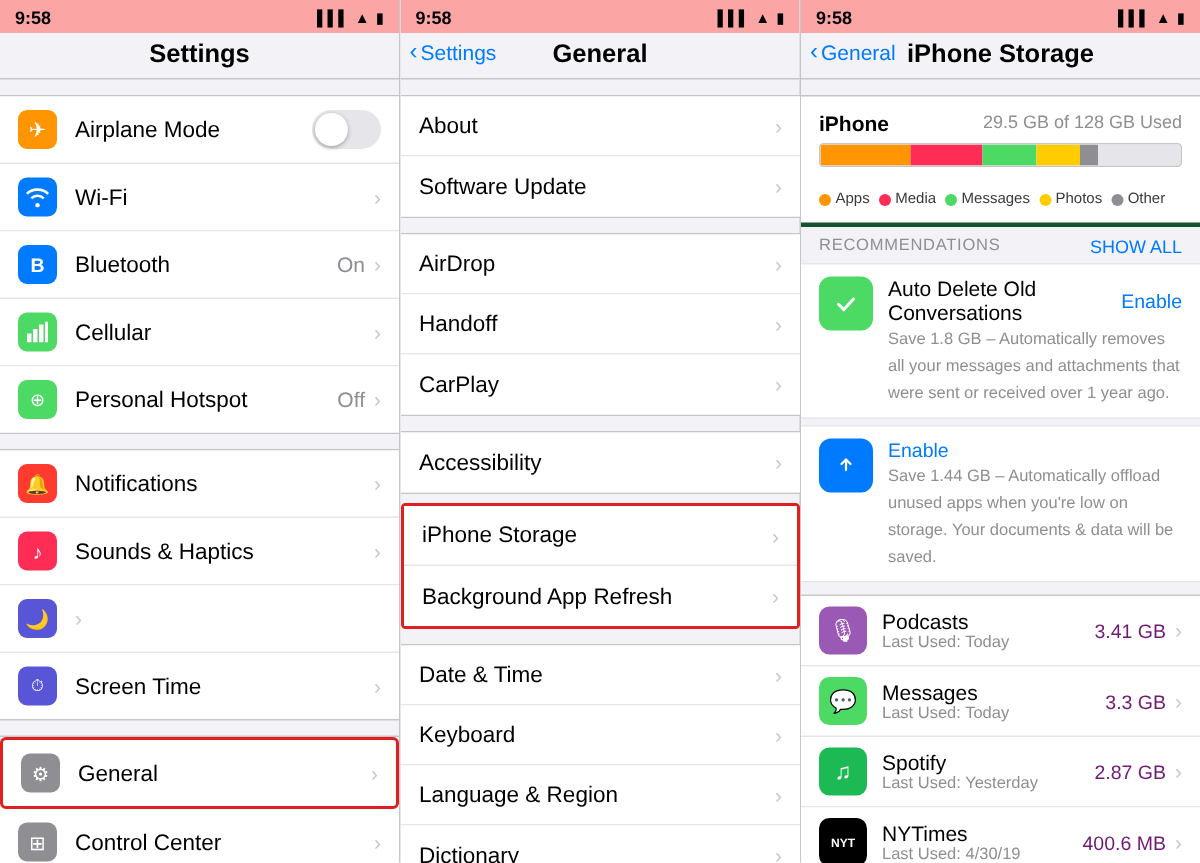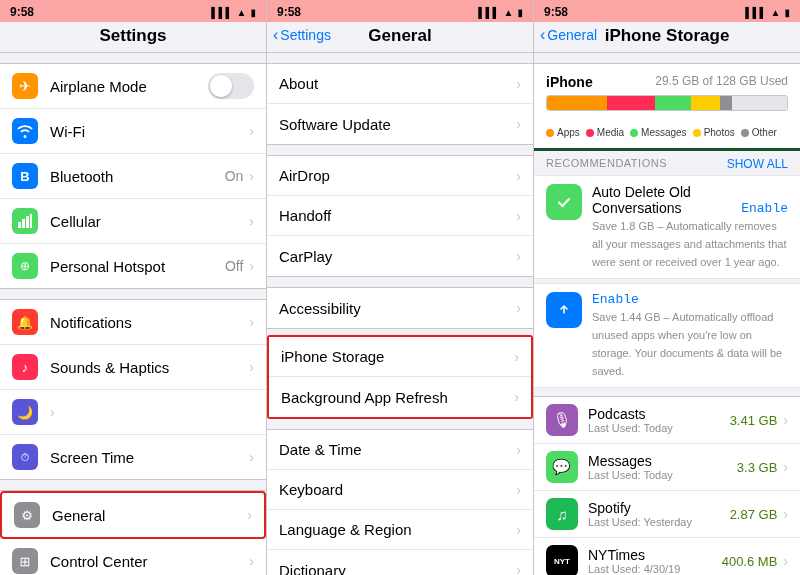--- a/index.html
+++ b/index.html
@@ -255,33 +255,32 @@
       display: flex;
       align-items: center;
       justify-content: center;
     }
 
     .rec-content { flex: 1; }
 
     .rec-row {
       display: flex;
       justify-content: space-between;
-      align-items: flex-end;
+      align-items: center;
     }
 
     .rec-name {
       font-size: 14px;
       font-weight: 500;
       color: #000;
     }
 
     .rec-enable {
       font-size: 13px;
       color: #007aff;
-      font-family: Liberation Mono, monospace;
     }
 
     .rec-desc {
       font-size: 11px;
       color: #8e8e93;
       margin-top: 2px;
       line-height: 1.3;
     }
 
     
@@ -313,21 +312,21 @@
       font-weight: 400;
     }
 
     .app-used {
       font-size: 11px;
       color: #8e8e93;
     }
 
     .app-size {
       font-size: 13px;
-      color: #4d7c0f;
+      color: #701a75;
       margin-right: 6px;
     }
 
     
     .icon-airplane { background: linear-gradient(135deg, #ff9500, #ff5e00); color: white; }
 
     .scroll-content {
       flex: 1;
       overflow-y: auto;
       overflow-x: hidden;

